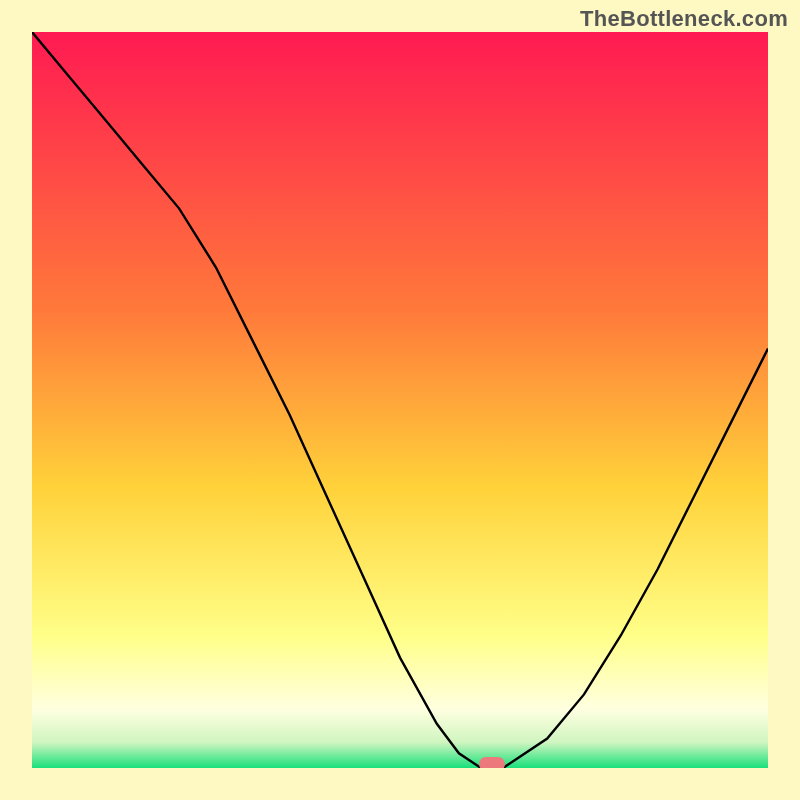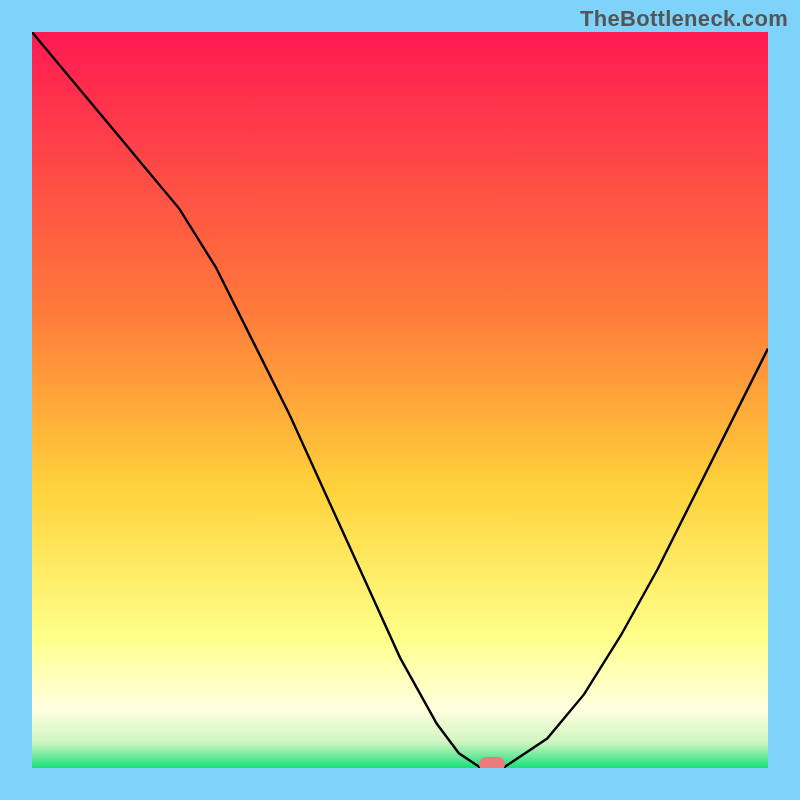--- a/index.html
+++ b/index.html
@@ -7,21 +7,21 @@
     padding: 0;
     width: 800px;
     height: 800px;
     background: #000;
     overflow: hidden;
   }
   .container {
     position: relative;
     width: 800px;
     height: 800px;
-    background: #7dd3fc;
+    background: #fef9c3;
   }
   .watermark {
     position: absolute;
     top: 6px;
     right: 12px;
     color: #555;
     font-family: Arial, Helvetica, sans-serif;
     font-size: 22px;
     font-weight: bold;
     letter-spacing: 0.3px;

